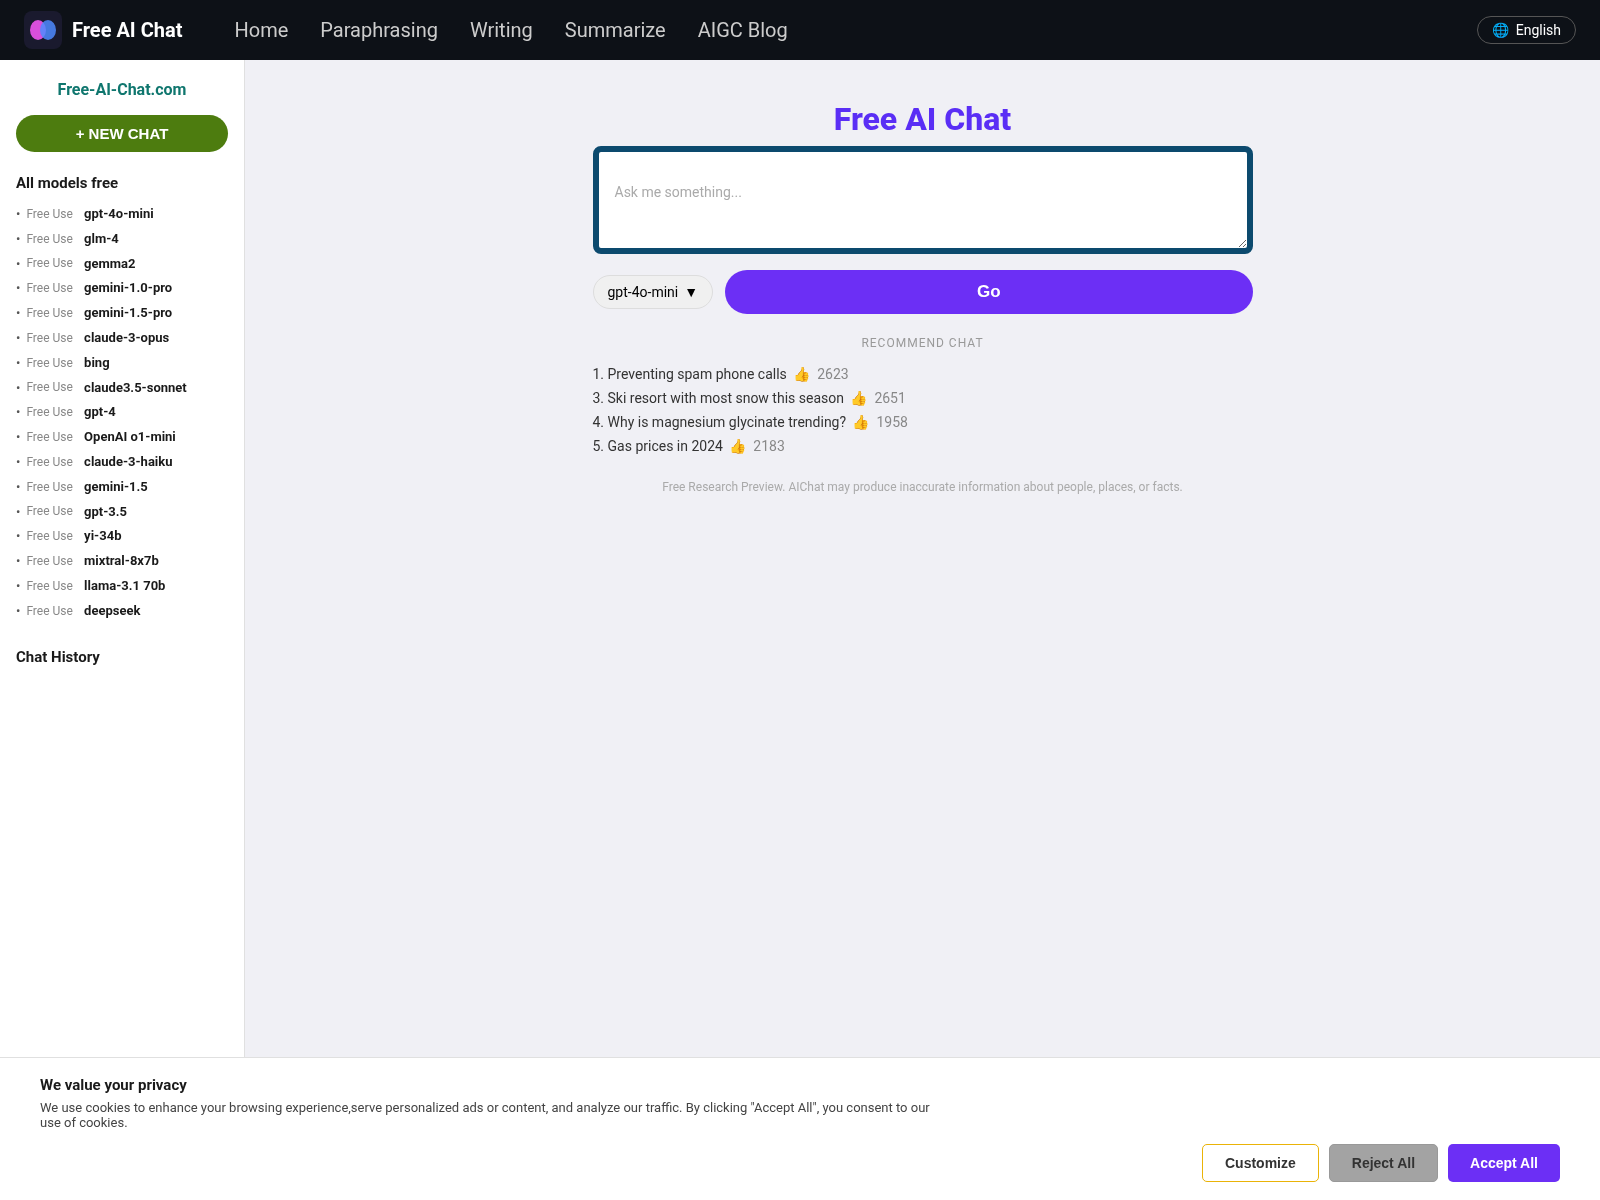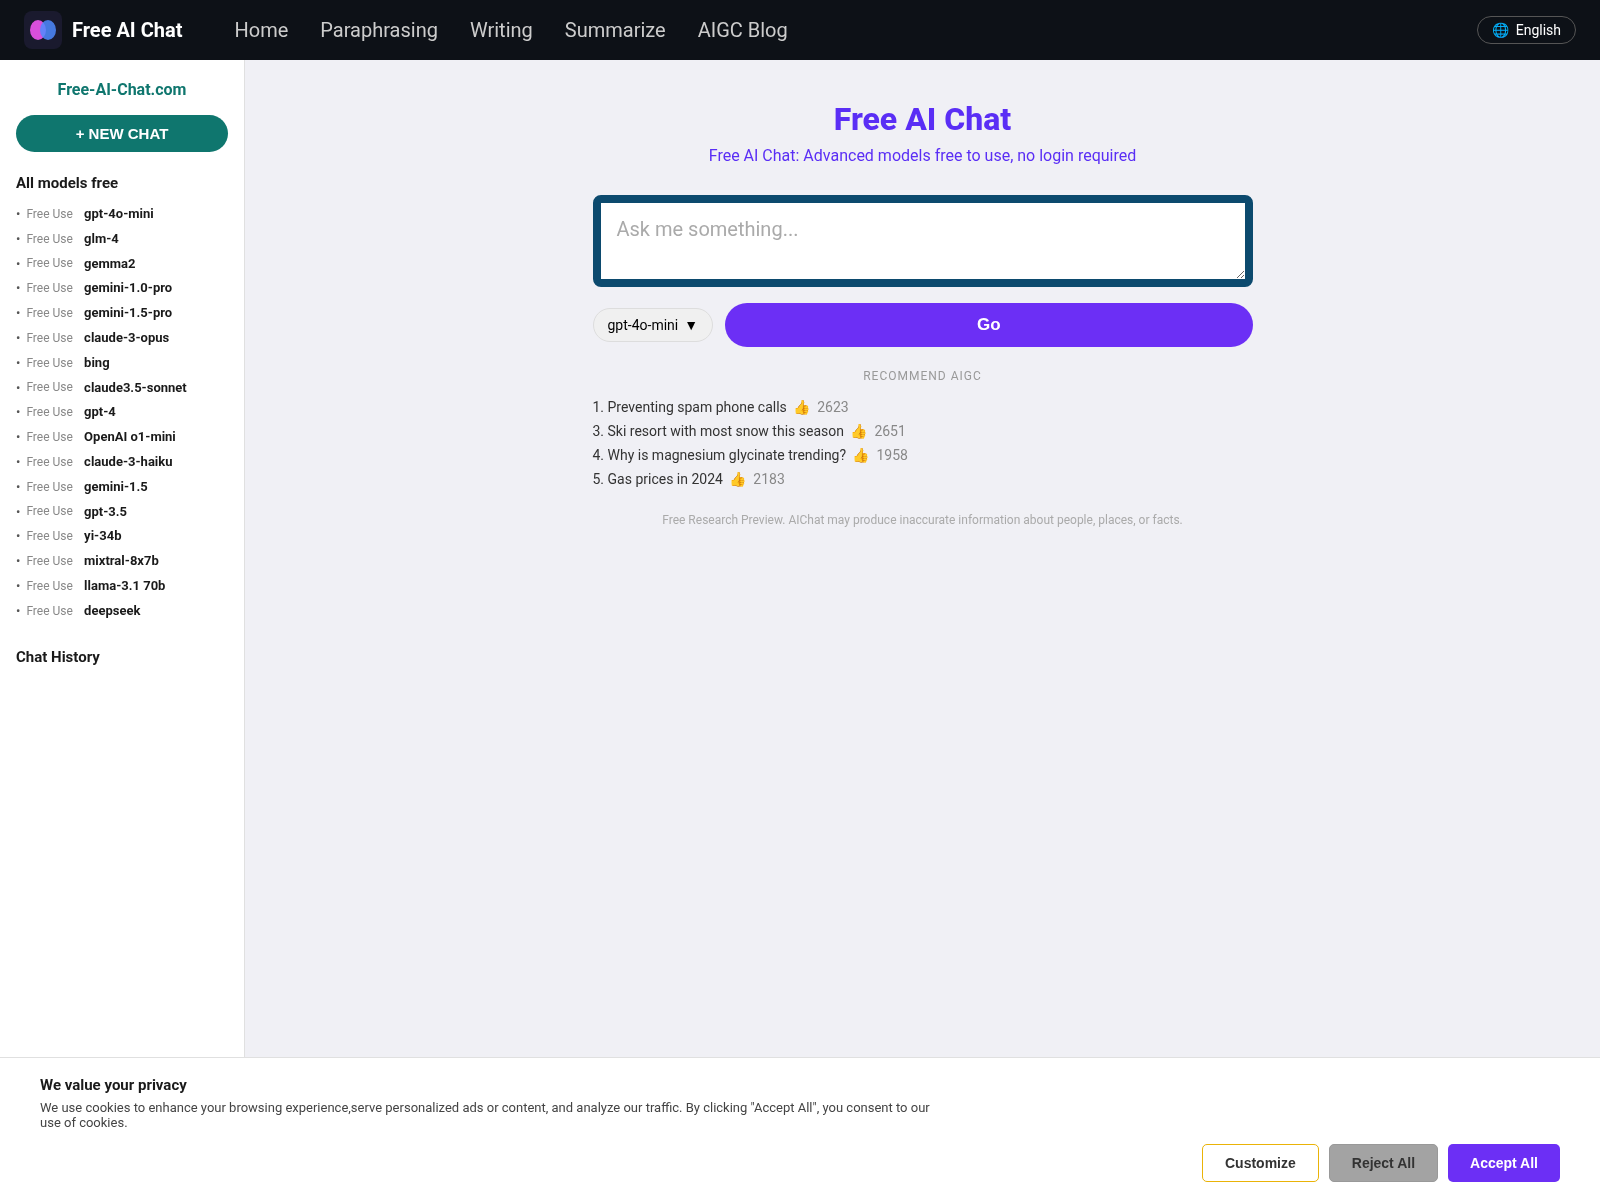--- a/index.html
+++ b/index.html
@@ -76,21 +76,21 @@
     }
     .sidebar-domain {
       font-size: 16px;
       font-weight: 700;
       color: #0f766e;
       text-align: center;
       margin-bottom: 16px;
     }
     .new-chat-btn {
       width: 100%;
-      background: #0f766e;
+      background: #4d7c0f;
       color: white;
       border: none;
       border-radius: 22px;
       padding: 10px 0;
       font-size: 15px;
       font-weight: 600;
       cursor: pointer;
       display: flex;
       align-items: center;
       justify-content: center;
@@ -153,24 +153,24 @@
       font-size: 16px;
       color: #5a2ef5;
       margin-bottom: 30px;
     }
     .chat-box-wrapper {
       width: 100%;
       max-width: 660px;
     }
     .chat-textarea {
       width: 100%;
-      border: 8px solid #0c4a6e;
+      border: 6px solid #0c4a6e;
       border-radius: 8px;
-      padding: 14px 16px;
-      font-size: 20px;
+      padding: 32px 16px;
+      font-size: 14px;
       resize: vertical;
       min-height: 90px;
       outline: none;
       color: #333;
       font-family: inherit;
     }
     .chat-textarea::placeholder { color: #aaa; }
     .chat-controls {
       display: flex;
       align-items: center;
@@ -367,35 +367,34 @@
       &nbsp;<span class="model-name">llama-3.1 70b</span></li>
         <li class="model-item"><span class="bullet">•</span>
       <span class="free-tag">Free Use</span>
       &nbsp;<span class="model-name">deepseek</span></li>
       </ul>
     <div class="chat-history-title">Chat History</div>
   </aside>
 
   <main class="main-content">
     <h1 class="main-title">Free AI Chat</h1>
-    <p class="main-subtitle">Free AI Chat: Advanced models free to use, no login required</p>
 
     <div class="chat-box-wrapper">
       <textarea class="chat-textarea" placeholder="Ask me something..." style=""></textarea>
       <div class="chat-controls">
         <div class="model-selector">
           <span>gpt-4o-mini</span>
           <span>▼</span>
         </div>
         <button class="go-btn">Go</button>
       </div>
     </div>
 
     <div class="recommend-section">
-      <div class="recommend-label">RECOMMEND AIGC</div>
+      <div class="recommend-label">RECOMMEND CHAT</div>
       <div id="recommend-list">
           <div class="recommend-item"><span>1. Preventing spam phone calls</span>
       <span class="thumb-icon"> 👍</span>
       <span class="vote-count">2623</span></div>
           <div class="recommend-item"><span>3. Ski resort with most snow this season</span>
       <span class="thumb-icon"> 👍</span>
       <span class="vote-count">2651</span></div>
           <div class="recommend-item"><span>4. Why is magnesium glycinate trending?</span>
       <span class="thumb-icon"> 👍</span>
       <span class="vote-count">1958</span></div>

